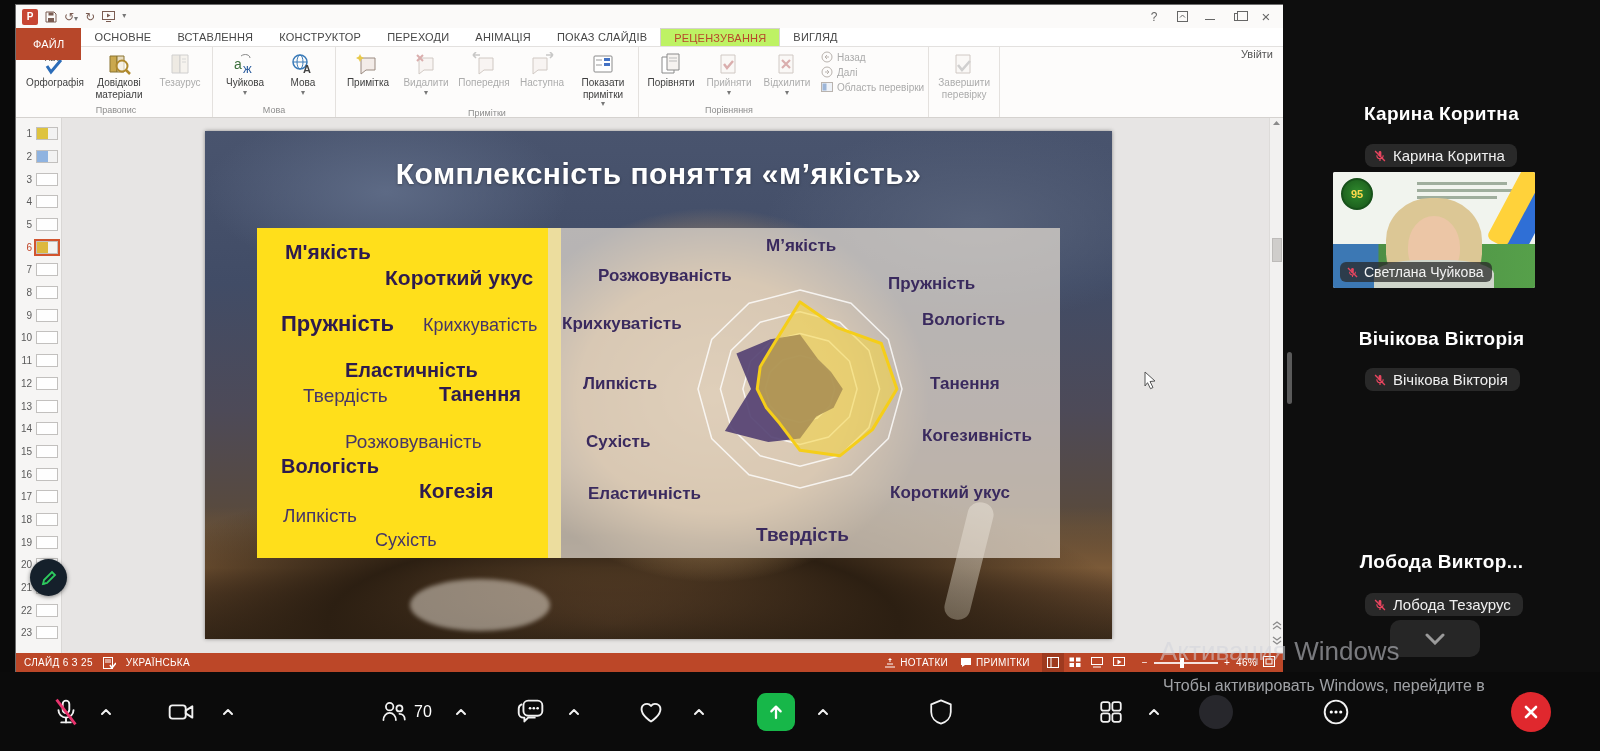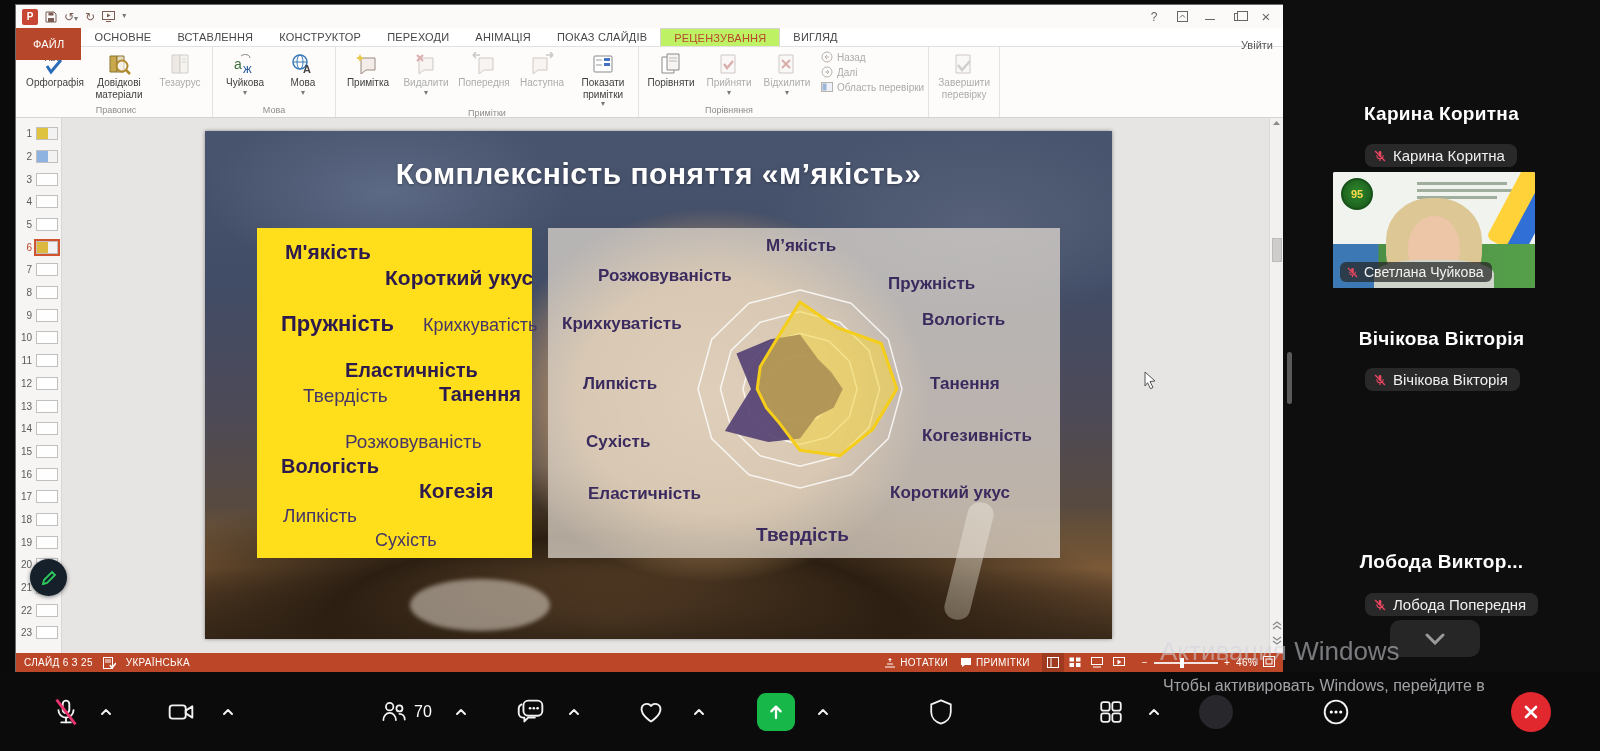--- a/index.html
+++ b/index.html
@@ -19,21 +19,21 @@
   .winctl { margin-left:auto; display:flex; align-items:center; gap:2px; padding-right:4px; z-index:2; }
   .wbtn { width:26px; height:19px; display:flex; align-items:center; justify-content:center; color:#666; font-size:12px; }
   .restore-box { width:9px; height:8px; border:1px solid #666; position:relative; }
   .restore-box:before { content:""; position:absolute; left:2px; top:-3px; width:9px; height:8px; border:1px solid #666; background:#fbfaf9; }
   .minbar { width:10px; height:1px; background:#666; display:block; margin-top:6px; }
 
   .tabsrow { height:19px; background:#fff; display:flex; align-items:stretch; font-size:11px; border-bottom:1px solid #e3e1df; position:relative; }
   .tab { padding:0 13px; display:flex; align-items:center; color:#474747; letter-spacing:.2px; }
   .tab.file { background:#b7472a; color:#fff; padding:16px 17px; }
   .tab.active { color:#b7472a; background:#bef264; border:1px solid #d5d2cf; border-bottom:none; }
-  .signin { position:absolute; right:10px; top:11px; color:#555; font-size:11px;margin-left:36px; }
+  .signin { position:absolute; right:10px; top:20px; color:#555; font-size:11px;margin-left:36px; }
 
   .ribbon { height:71px; background:#fdfcfb; display:flex; align-items:stretch; padding-left:4px; border-bottom:1px solid #d5d2cf; }
   .rgroup { display:flex; flex-direction:column; border-right:1px solid #e4e1de; padding:2px 4px 0 4px; }
   .rbuttons { flex:1; display:flex; align-items:flex-start; gap:2px; }
   .rglabel { text-align:center; font-size:9px; color:#8d8d8d; padding:1px 0 2px; }
   .rbtn { width:62px; display:flex; flex-direction:column; align-items:center; gap:1px; padding-top:3px; font-size:10px; color:#3f3f3f; text-align:center; line-height:1.15; }
   .rbtn.narrow { width:56px; }
   .rbtn.disabled { color:#acacac; }
   .rbtn.disabled svg { opacity:.45; }
   .ri { width:24px; height:24px; }
@@ -55,21 +55,21 @@
     background:
       radial-gradient(ellipse 300px 260px at 56% 52%, rgba(216,178,128,.95) 0%, rgba(203,160,106,.85) 45%, rgba(203,160,106,0) 72%),
       radial-gradient(ellipse 520px 160px at 45% 97%, #33241614 0%, #2c1f12 55%, rgba(44,31,18,0) 100%),
       linear-gradient(0deg, #3a2a1a 0%, #5d422a 9%, #7b5a38 14%, rgba(123,90,56,0) 26%),
       radial-gradient(ellipse 260px 120px at 20% 12%, #5d6a85 0%, rgba(93,106,133,0) 70%),
       radial-gradient(ellipse 300px 140px at 85% 18%, #566179 0%, rgba(86,97,121,0) 70%),
       linear-gradient(180deg, #49546e 0%, #414c66 30%, #4d4a58 55%, #5a4a3a 78%, #3a2a1a 100%); }
   .cloth { position:absolute; left:205px; bottom:8px; width:140px; height:52px; background:rgba(235,228,215,.5); border-radius:50%; filter:blur(2px); }
   .knife { position:absolute; right:130px; bottom:18px; width:26px; height:120px; background:linear-gradient(180deg, rgba(240,236,228,.55), rgba(180,170,150,.45)); border-radius:12px; transform:rotate(14deg); }
   .slide-title { position:absolute; left:0; right:0; top:26px; text-align:center; color:#fff; font-size:30px; font-weight:bold; letter-spacing:.5px; text-shadow:0 1px 3px rgba(0,0,0,.35); }
-  .cloudbox { position:absolute; left:52px; top:97px; width:275px; height:330px; background:#ffdf1b; }
+  .cloudbox { position:absolute; left:52px; top:97px; width:304px; height:330px; background:#ffdf1b; }
   .cw { position:absolute; white-space:nowrap; color:#463667; }
   .cw.b { font-weight:bold; color:#2d1b4e; }
   .radarbox { position:absolute; left:343px; top:97px; width:512px; height:330px; background:rgba(228,220,209,.72); }
   .radarbox svg { position:absolute; inset:0; }
   .ax { position:absolute; white-space:nowrap; font-weight:bold; color:#3a2a5e; font-size:17px; }
 
   .vscroll { width:14px; background:#f2f1f0; border-left:1px solid #dddbd9; display:flex; flex-direction:column; align-items:center; }
   .vs-arrow { margin-top:2px; }
   .vs-thumb { width:10px; height:24px; background:#cfcdcb; border:1px solid #bdbbb9; margin-top:112px; }
   .vs-bottom { margin-top:auto; display:flex; flex-direction:column; gap:6px; margin-bottom:8px; align-items:center; }
@@ -650,21 +650,21 @@
     </div>
 
     <div class="p-header" style="top:551px;">Лобода  Виктор...</div>
     <div class="nametag" style="left:82px;top:593px;">
       <svg width="14" height="14" viewBox="0 0 20 20">
           <rect x="8" y="3" width="4" height="8" rx="2" fill="#e8455f"></rect>
           <path d="M5.5 9c0 3 2 4.8 4.5 4.8s4.5-1.8 4.5-4.8" stroke="#e8455f" fill="none" stroke-width="1.6"></path>
           <line x1="10" y1="14" x2="10" y2="17" stroke="#e8455f" stroke-width="1.6"></line>
           <line x1="3" y1="3" x2="17" y2="17" stroke="#e8455f" stroke-width="2"></line>
         </svg>
-      <span>Лобода Попередня</span>
+      <span>Лобода Тезаурус</span>
     </div>
     <div class="collapse-btn">
       <svg width="20" height="12" viewBox="0 0 20 12">
           <path d="M2 2l8 8 8-8" fill="none" stroke="#9a9a9a" stroke-width="3" stroke-linecap="round"></path>
         </svg>
     </div>
   </div>
 
   <div class="wm1">Активация Windows</div>
   <div class="wm2">Чтобы активировать Windows, перейдите в</div>

